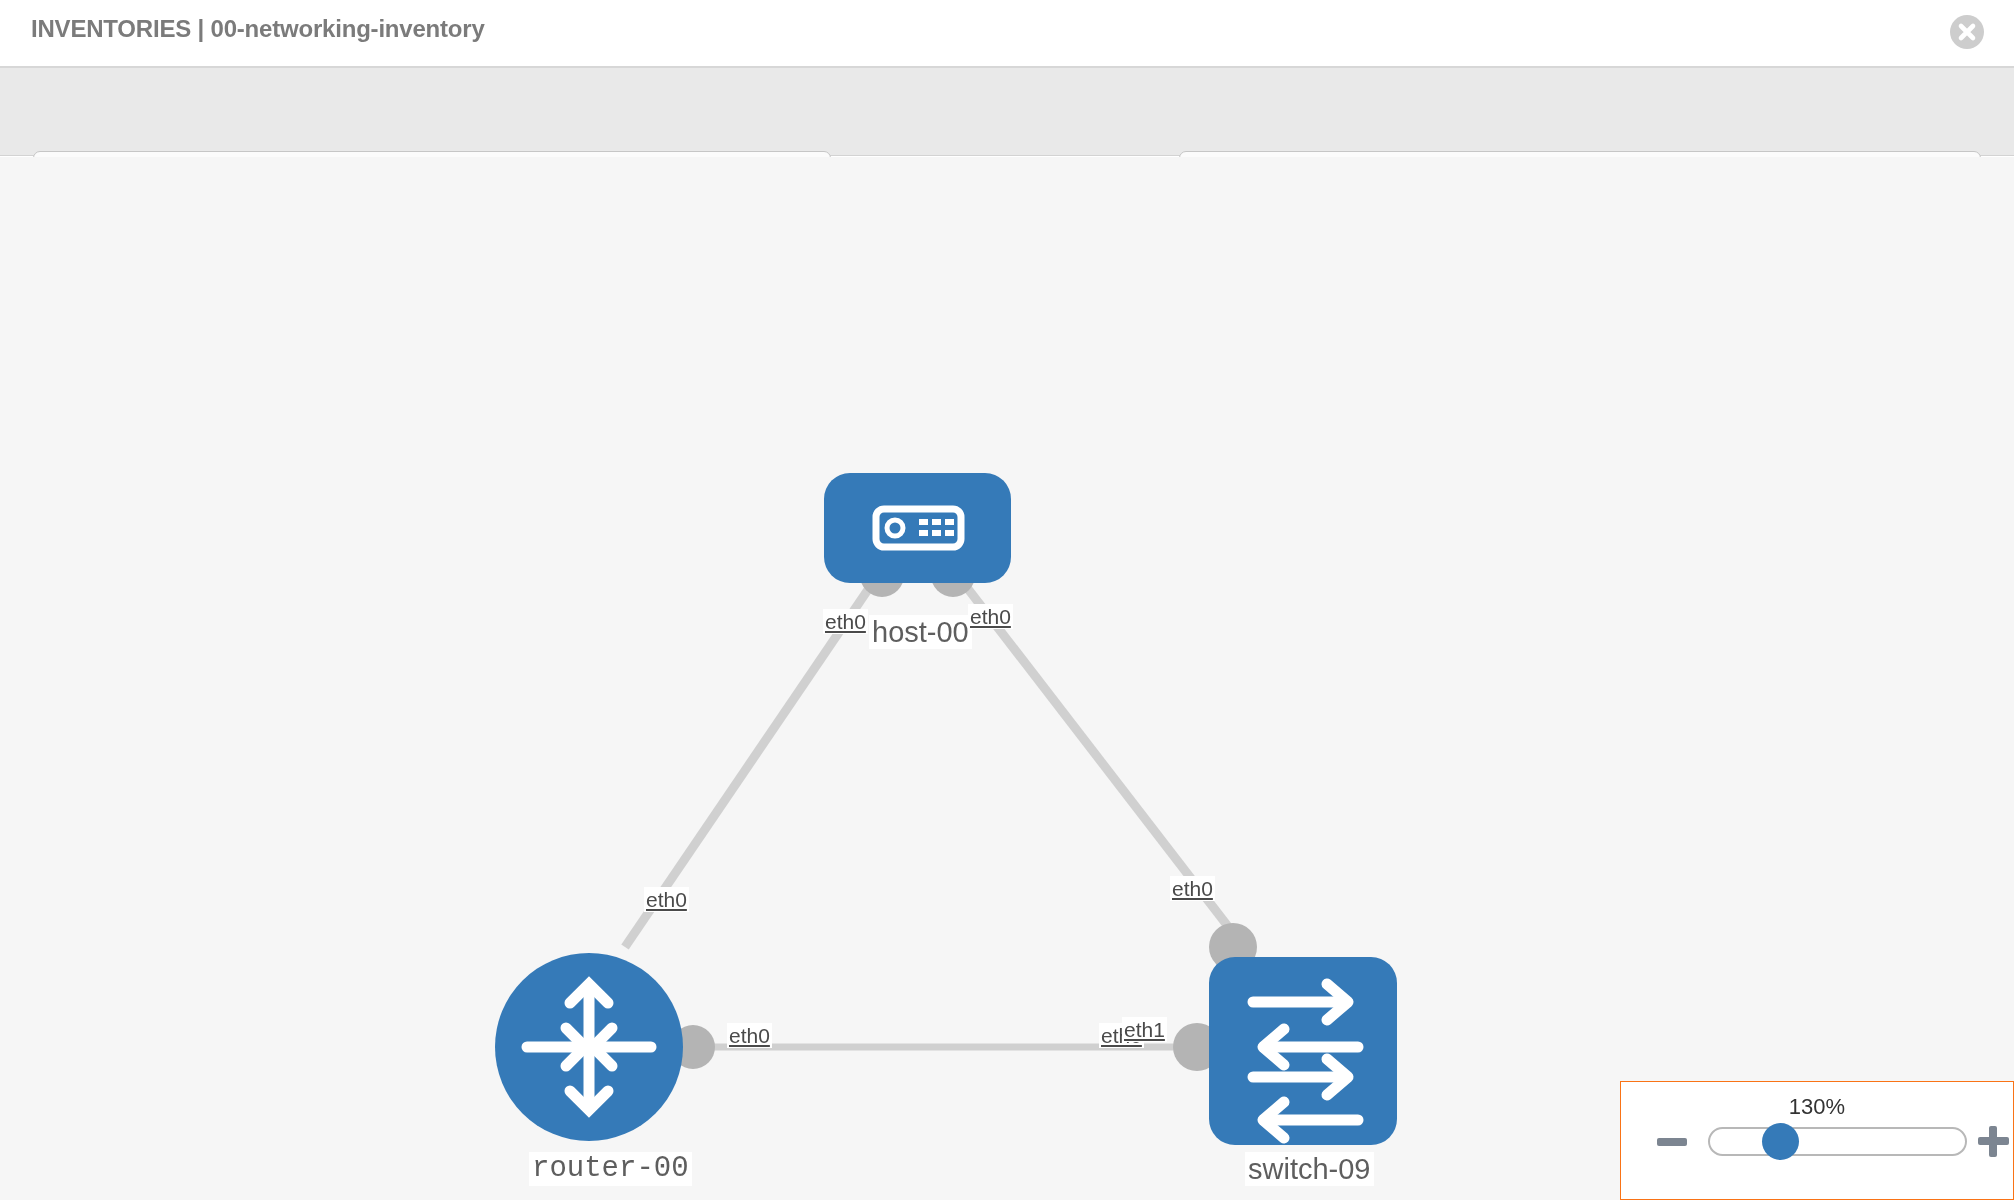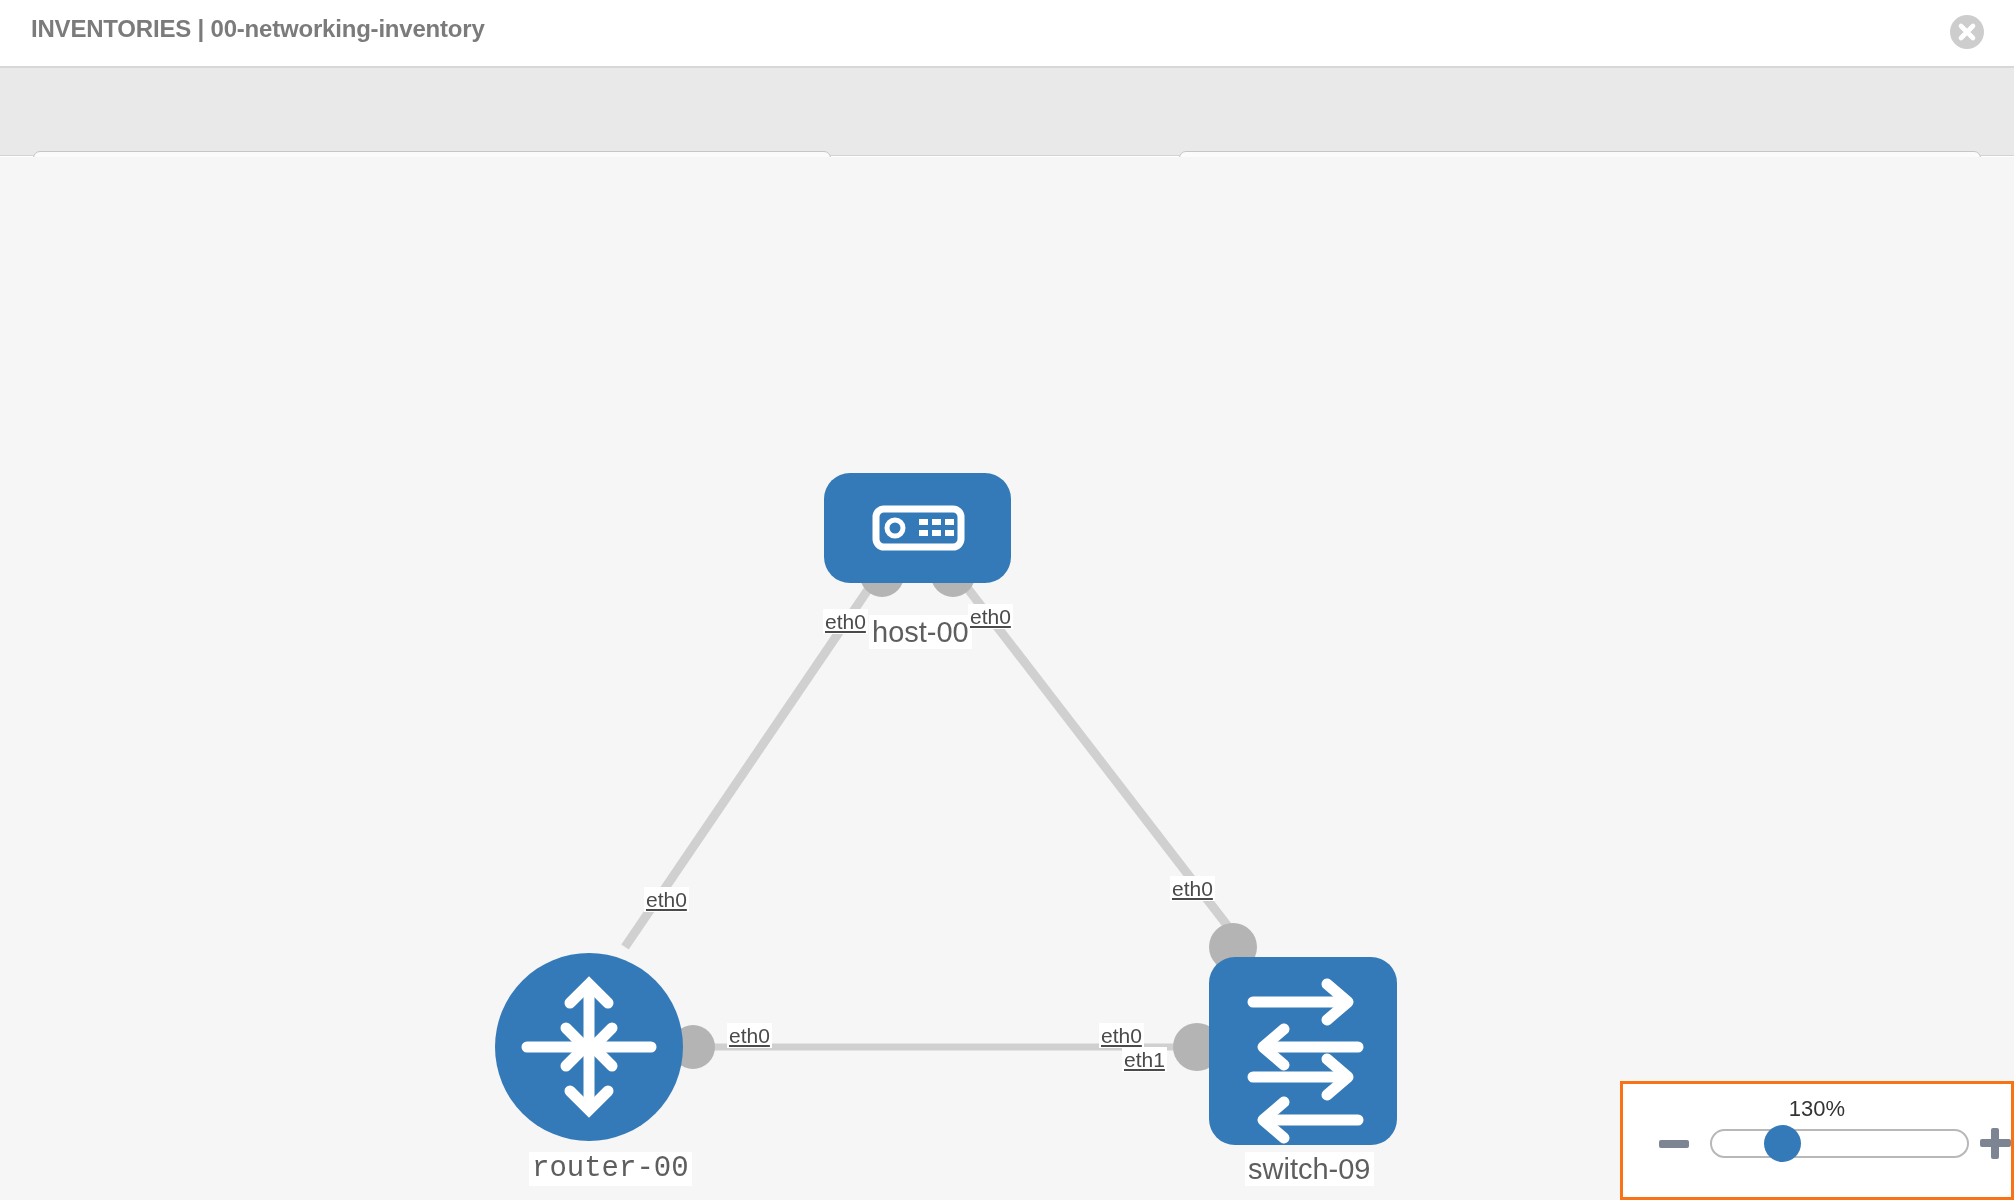--- a/index.html
+++ b/index.html
@@ -95,21 +95,21 @@
     padding: 0 2px;
     line-height: 25px;
     text-decoration: underline;
   }
 
   
   #zoom-panel {
     position: absolute; left: 1620px; top: 1081px;
     width: 394px; height: 119px;
     background: #ffffff;
-    border: 3px solid #f97316;
+    border: 1px solid #f97316;
   }
   #zoom-pct {
     position: absolute; left: 0; right: 0; top: 12px;
     text-align: center;
     font-size: 22px; color: #333333;
   }
   #zoom-minus {
     position: absolute; left: 36px; top: 56px;
     width: 30px; height: 8px; border-radius: 2px;
     background: #7c8591; cursor: pointer;
@@ -247,21 +247,21 @@
   <div class="nodelabel" style="left:1245px; top:995px;">switch-09</div>
 
   <div class="iflabel" style="left:823px; top:452px;">eth0</div>
   <div class="iflabel" style="left:968px; top:447px;">eth0</div>
 
   <div class="iflabel" style="left:644px; top:730px;">eth0</div>
   <div class="iflabel" style="left:1170px; top:719px;">eth0</div>
 
   <div class="iflabel" style="left:727px; top:866px;">eth0</div>
   <div class="iflabel" style="left:1099px; top:866px;">eth0</div>
-  <div class="iflabel" style="left:1122px; top:890px;text-align:right;">eth1</div>
+  <div class="iflabel" style="left:1122px; top:860px;text-align:right;">eth1</div>
 </div>
 
 <div id="zoom-panel">
   <div id="zoom-pct">130%</div>
   <div id="zoom-minus"></div>
   <div id="zoom-track"></div>
   <div id="zoom-thumb"></div>
   <div id="zoom-plus"></div>
 </div>
 

